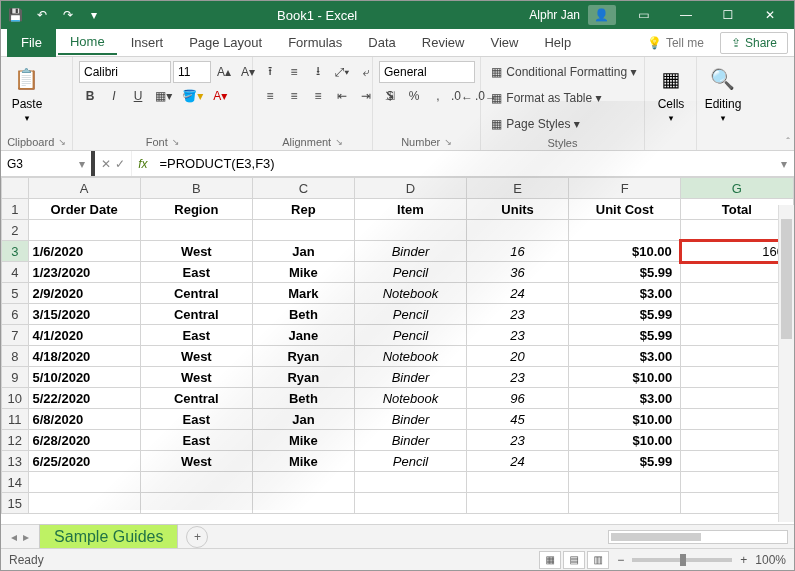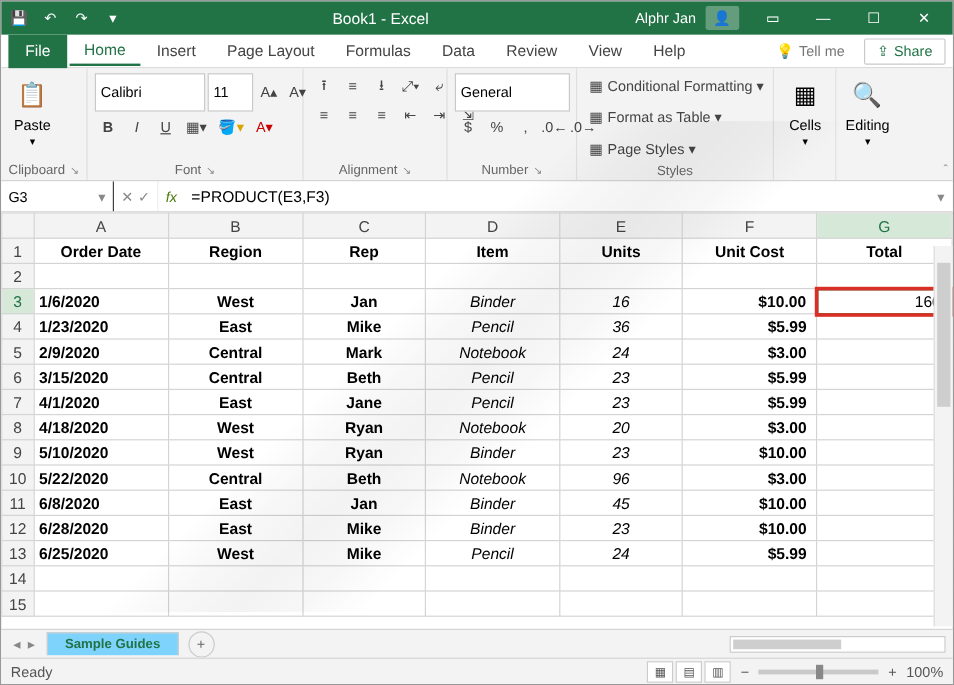--- a/index.html
+++ b/index.html
@@ -51,26 +51,26 @@
       display:flex;
       position:relative;
     }
     .ribbon-group { border-right:1px solid #e0e0e0; padding:4px 6px 2px 6px; display:flex; flex-direction:column; justify-content:space-between; }
     .group-label { text-align:center; font-size:11px; color:#666; padding-top:2px; display:flex; justify-content:center; align-items:center; gap:4px;}
     .rcol { display:flex; flex-direction:column; gap:2px; }
     .rrow { display:flex; gap:2px; align-items:center; }
     .rbtn { min-width:22px; height:22px; display:flex; align-items:center; justify-content:center; border:1px solid transparent; cursor:pointer; color:#444; padding:0 3px; font-size:12px;}
     .big-btn { width:40px; display:flex; flex-direction:column; align-items:center; justify-content:center; gap:2px; cursor:pointer; padding:2px;}
     .big-btn .bi-icon { width:32px; height:32px; display:flex; align-items:center; justify-content:center; font-size:20px;}
-    .font-select { border:1px solid #c9c9c9; background:#fff; height:32px; font-size:12px; padding:0 4px; }
+    .font-select { border:1px solid #c9c9c9; background:#fff; height:22px; font-size:12px; padding:0 4px; }
     .dialog-launcher { font-size:9px; color:#888; cursor:pointer; }
     .ribbon-collapse { position:absolute; right:4px; bottom:2px; color:#888; cursor:pointer; font-size:11px;}
     
     .formula-row { height:26px; border-bottom:1px solid #d4d4d4; display:flex; align-items:center; background:#fff; }
-    .name-box { width:94px; border-right:1px solid #404040; padding:0 6px; display:flex; align-items:center; height:100%; justify-content:space-between; font-size:12px;}
+    .name-box { width:94px; border-right:4px solid #404040; padding:0 6px; display:flex; align-items:center; height:100%; justify-content:space-between; font-size:12px;}
     .fx-btns { display:flex; gap:4px; padding:0 6px; color:#888; border-right:1px solid #eee; height:100%; align-items:center;}
     .fx-label { font-style:italic; color:#4d7c0f; padding:0 6px; }
     .formula-input { flex:1; padding:0 6px; font-size:13px; }
     .formula-expand { width:20px; text-align:center; color:#888; cursor:pointer;}
     
     .grid-wrap { position:relative; background:#fff; }
     table.grid { border-collapse:collapse; width:100%; table-layout:fixed; }
     table.grid th, table.grid td { border:1px solid #d4d4d4; height:21px; font-size:13px; }
     .col-hdr { background:#f3f3f3; text-align:center; font-weight:normal; color:#444; cursor:pointer;}
     .row-hdr { background:#f3f3f3; text-align:center; width:26px; font-weight:normal; color:#444; cursor:pointer; font-size:12px;}
@@ -81,21 +81,21 @@
     .c-rep { font-weight:bold; text-align:center; }
     .c-item { font-style:italic; text-align:center; }
     .c-units { font-style:italic; text-align:center; }
     .c-cost { font-weight:bold; text-align:right; padding-right:8px; }
     .c-total { text-align:right; padding-right:8px; }
     .sel-cell { outline:3px solid #d93025; outline-offset:-1px; border:2px solid #1a7340 !important; }
     .col-hdr.sel, .row-hdr.sel { background:#d6e9d8; color:#217346; }
     
     .sheet-bar { height:24px; border-top:1px solid #d4d4d4; display:flex; align-items:center; background:#f3f3f3; }
     .sheet-nav { display:flex; gap:6px; padding:0 10px; color:#888; }
-    .sheet-tab { background:#7dd3fc; border:1px solid #ccc; border-bottom:none; padding:3px 14px; font-weight:bold; color:#217346; cursor:pointer; font-size:11px;}
+    .sheet-tab { background:#bef264; border:1px solid #ccc; border-bottom:none; padding:3px 14px; font-weight:normal; color:#217346; cursor:pointer; font-size:16px;}
     .sheet-add { width:22px; height:22px; display:flex; align-items:center; justify-content:center; cursor:pointer; color:#666; border:1px solid #ccc; border-radius:50%; margin-left:8px;}
     .hscroll { flex:1; display:flex; justify-content:flex-end; padding-right:6px;}
     .scroll-thumb { width:180px; height:14px; background:#fff; border:1px solid #ccc; position:relative; }
     .scroll-thumb::after{ content:''; position:absolute; left:2px; top:2px; width:90px; height:8px; background:#cecece;}
     
     .status-bar { height:22px; background:#f3f3f3; border-top:1px solid #d4d4d4; display:flex; align-items:center; padding:0 8px; font-size:12px; color:#555; gap:8px;}
     .status-spacer { flex:1; }
     .view-btns { display:flex; gap:2px; }
     .vbtn { width:22px; height:18px; border:1px solid #ccc; background:#fff; cursor:pointer; display:flex; align-items:center; justify-content:center; font-size:10px;}
     .zoom-slider { width:100px; height:4px; background:#c9c9c9; position:relative; }

